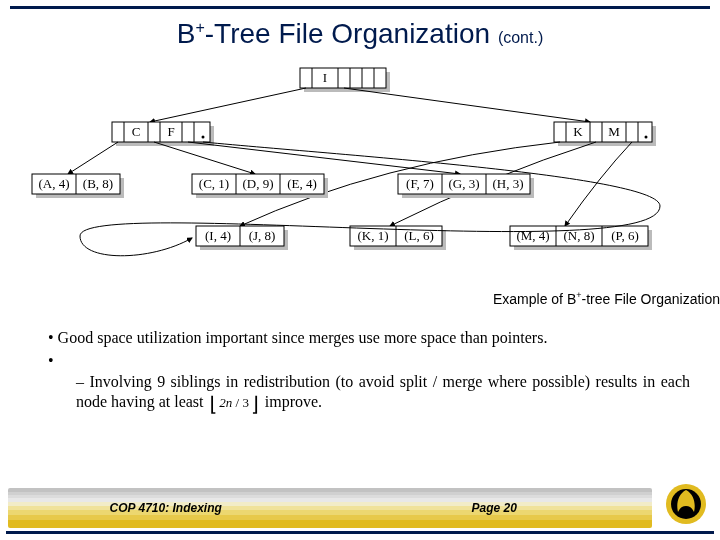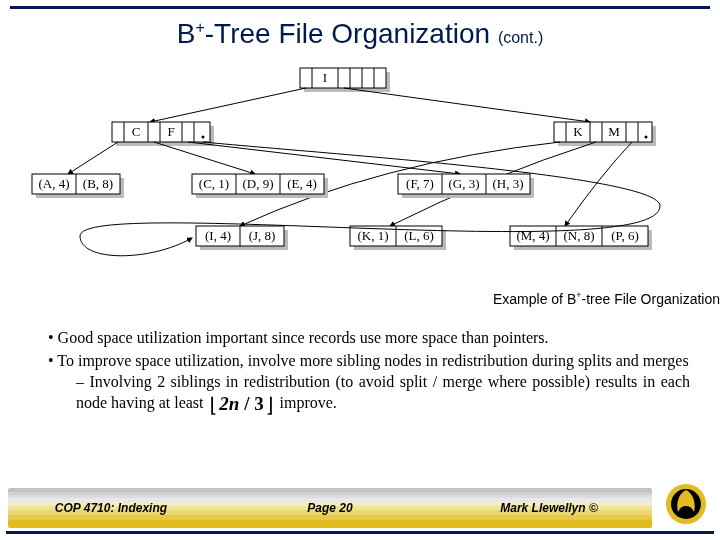--- a/index.html
+++ b/index.html
@@ -102,23 +102,22 @@
     display: inline-flex;
     align-items: center;
     vertical-align: middle;
     margin: 0 2px;
   }
   .formula .lfloor, .formula .rfloor {
     font-size: 20px;
     line-height: 18px;
   }
   .formula .inner {
-    font-size: 19px;
+    font-size: 13px;
     padding: 0 2px;
-    font-weight: bold;
   }
   .footer-bar {
     position: absolute;
     bottom: 12px;
     left: 8px;
     right: 8px;
     height: 40px;
   }
   .footer-bar .grad {
     position: absolute;
@@ -292,26 +291,25 @@
       <path class="ptr" d="M 183 76 C 330 90, 640 110, 640 140 C 640 200, 60 130, 60 170 C 60 196, 130 196, 172 172" marker-end="url(#ah)"></path>
     </svg>
   </div>
 
   <div class="caption">
     <span>Example of B</span><span class="sup">+</span><span>-tree File Organization</span>
   </div>
 
   <div class="body">
     <ul>
-      <li>Good space utilization important since records use more space than pointers.</li>
+      <li>Good space utilization important since merges use more space than pointers.</li>
       <li>
-        <span>To improve space utilization, involve more sibling nodes in redistribution during splits and merges</span>
         <ul>
           <li>
-            <span>Involving 2 siblings in redistribution (to avoid split / merge where possible) results in each node having at least</span>
+            <span>Involving 9 siblings in redistribution (to avoid split / merge where possible) results in each node having at least</span>
             <span class="formula">
               <span class="lfloor">⌊</span>
               <span class="inner"><i>2n</i><span> / 3</span></span>
               <span class="rfloor">⌋</span>
             </span>
             <span>improve.</span>
           </li>
         </ul>
       </li>
     </ul>
@@ -325,21 +323,20 @@
       <div class="stripe" style="top:10px;height:4px;background:#e8e8e8;"></div>
       <div class="stripe" style="top:14px;height:4px;background:#f2ecc8;"></div>
       <div class="stripe" style="top:18px;height:4px;background:#f0e29a;"></div>
       <div class="stripe" style="top:22px;height:5px;background:#ecd770;"></div>
       <div class="stripe" style="top:27px;height:5px;background:#e7c94a;"></div>
       <div class="stripe" style="top:32px;height:8px;background:#e1bb20;"></div>
     </div>
     <div class="footer-text">
       <div>COP 4710: Indexing</div>
       <div>Page 20</div>
-      <div>Mark Llewellyn ©</div>
     </div>
     <div class="logo">
       <svg width="44" height="44" viewBox="0 0 44 44">
         <circle cx="22" cy="22" r="20" fill="#e1bb20"></circle>
         <circle cx="22" cy="22" r="15" fill="#000"></circle>
         <path d="M22 8 C14 12,12 22,14 30 C16 26,18 24,22 24 C26 24,28 26,30 30 C32 22,30 12,22 8 Z" fill="#e1bb20"></path>
       </svg>
     </div>
   </div>
 

